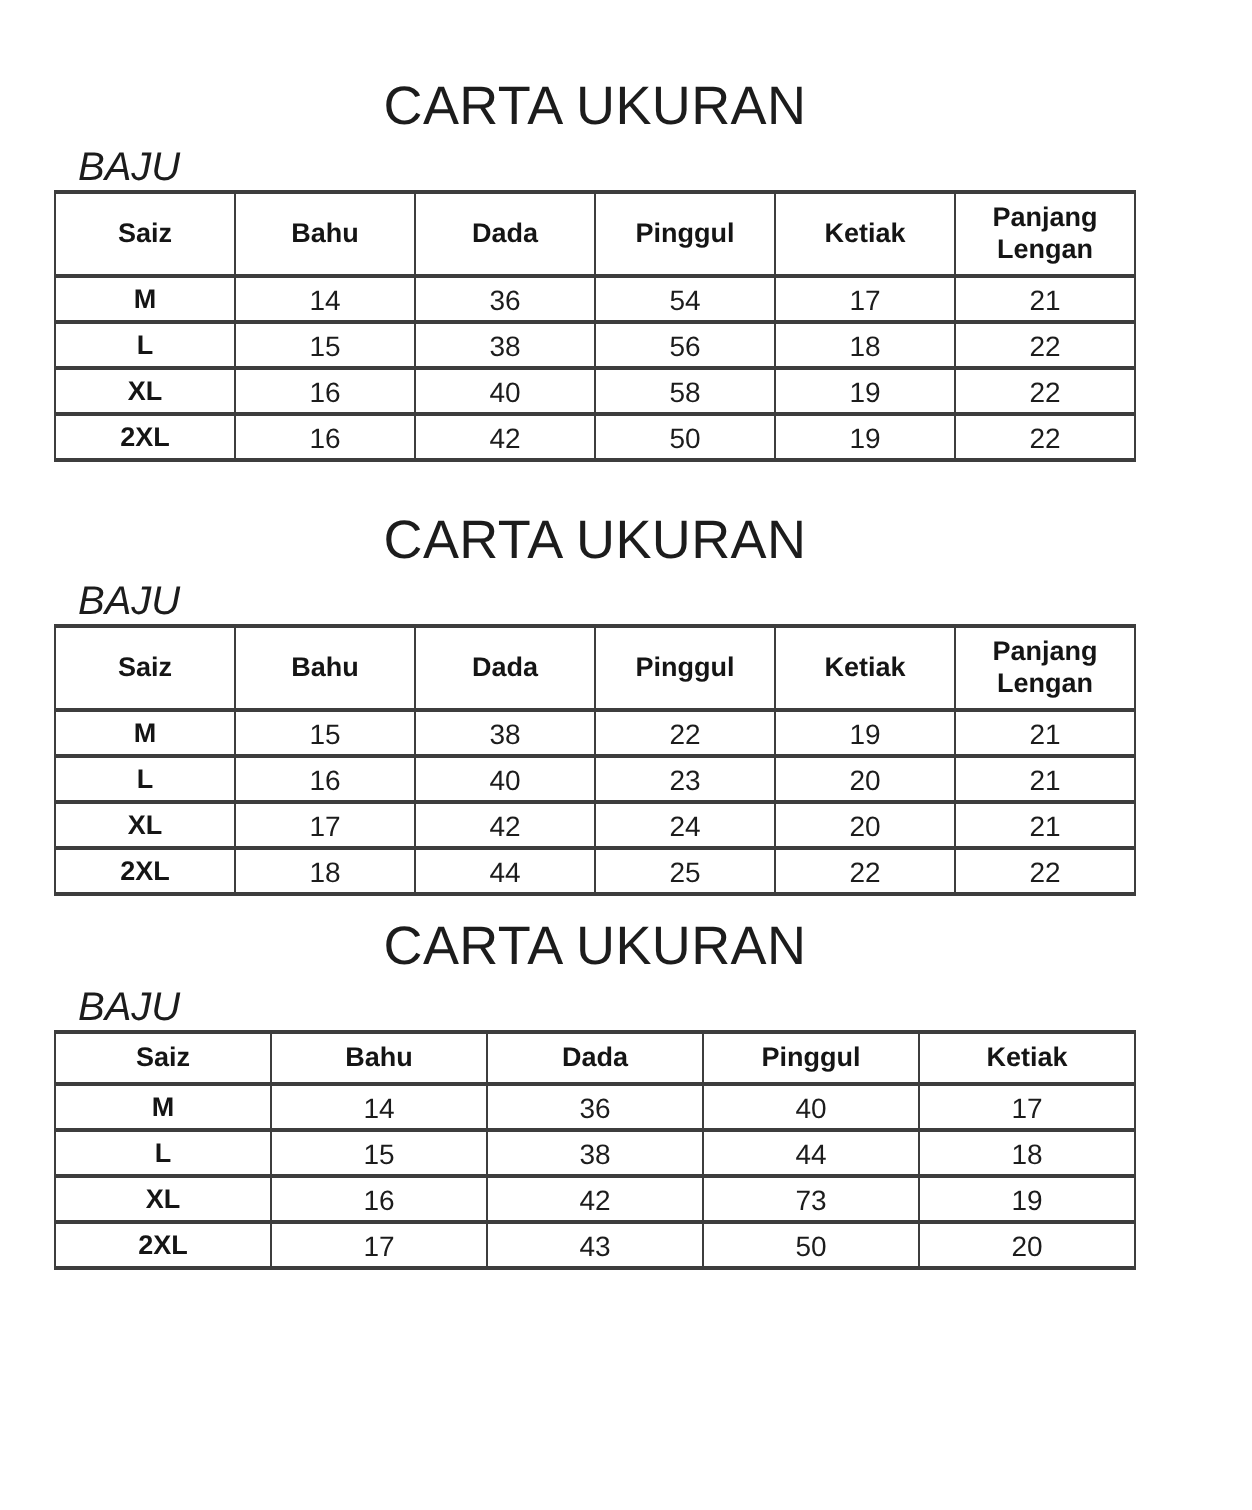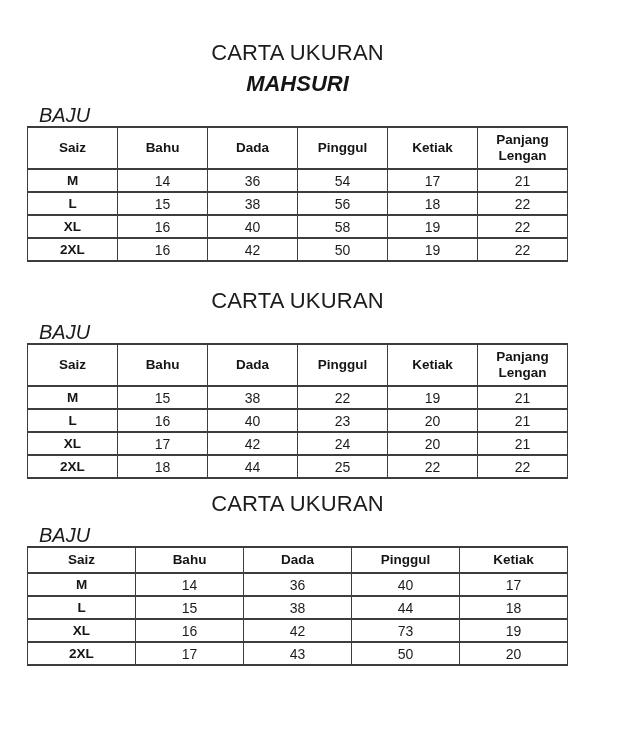--- a/index.html
+++ b/index.html
@@ -16,21 +16,21 @@
   }
   .page {
     padding-top: 38px;
   }
   .content {
     width: 541px;
     margin-left: 27px;
   }
   .section-title {
     text-align: center;
-    font-size: 22px;
+    font-size: 27px;
     font-weight: 400;
     line-height: 30px;
     color: #1c1c1c;
     letter-spacing: 0.2px;
   }
   .product-name {
     text-align: center;
     font-size: 22px;
     font-weight: 700;
     font-style: italic;
@@ -81,21 +81,20 @@
   .section-3 { margin-bottom: 0; }
 </style>
 </head>
 <body>
 
 <div class="page">
   <div class="content">
 
     <div class="section section-1">
       <div class="section-title">CARTA UKURAN</div>
-      <div class="product-name">MAHSURI</div>
       <div class="garment-label">BAJU</div>
       <table class="size-table">
         <thead>
           <tr>
             <th>Saiz</th>
             <th>Bahu</th>
             <th>Dada</th>
             <th>Pinggul</th>
             <th>Ketiak</th>
             <th>Panjang Lengan</th>

